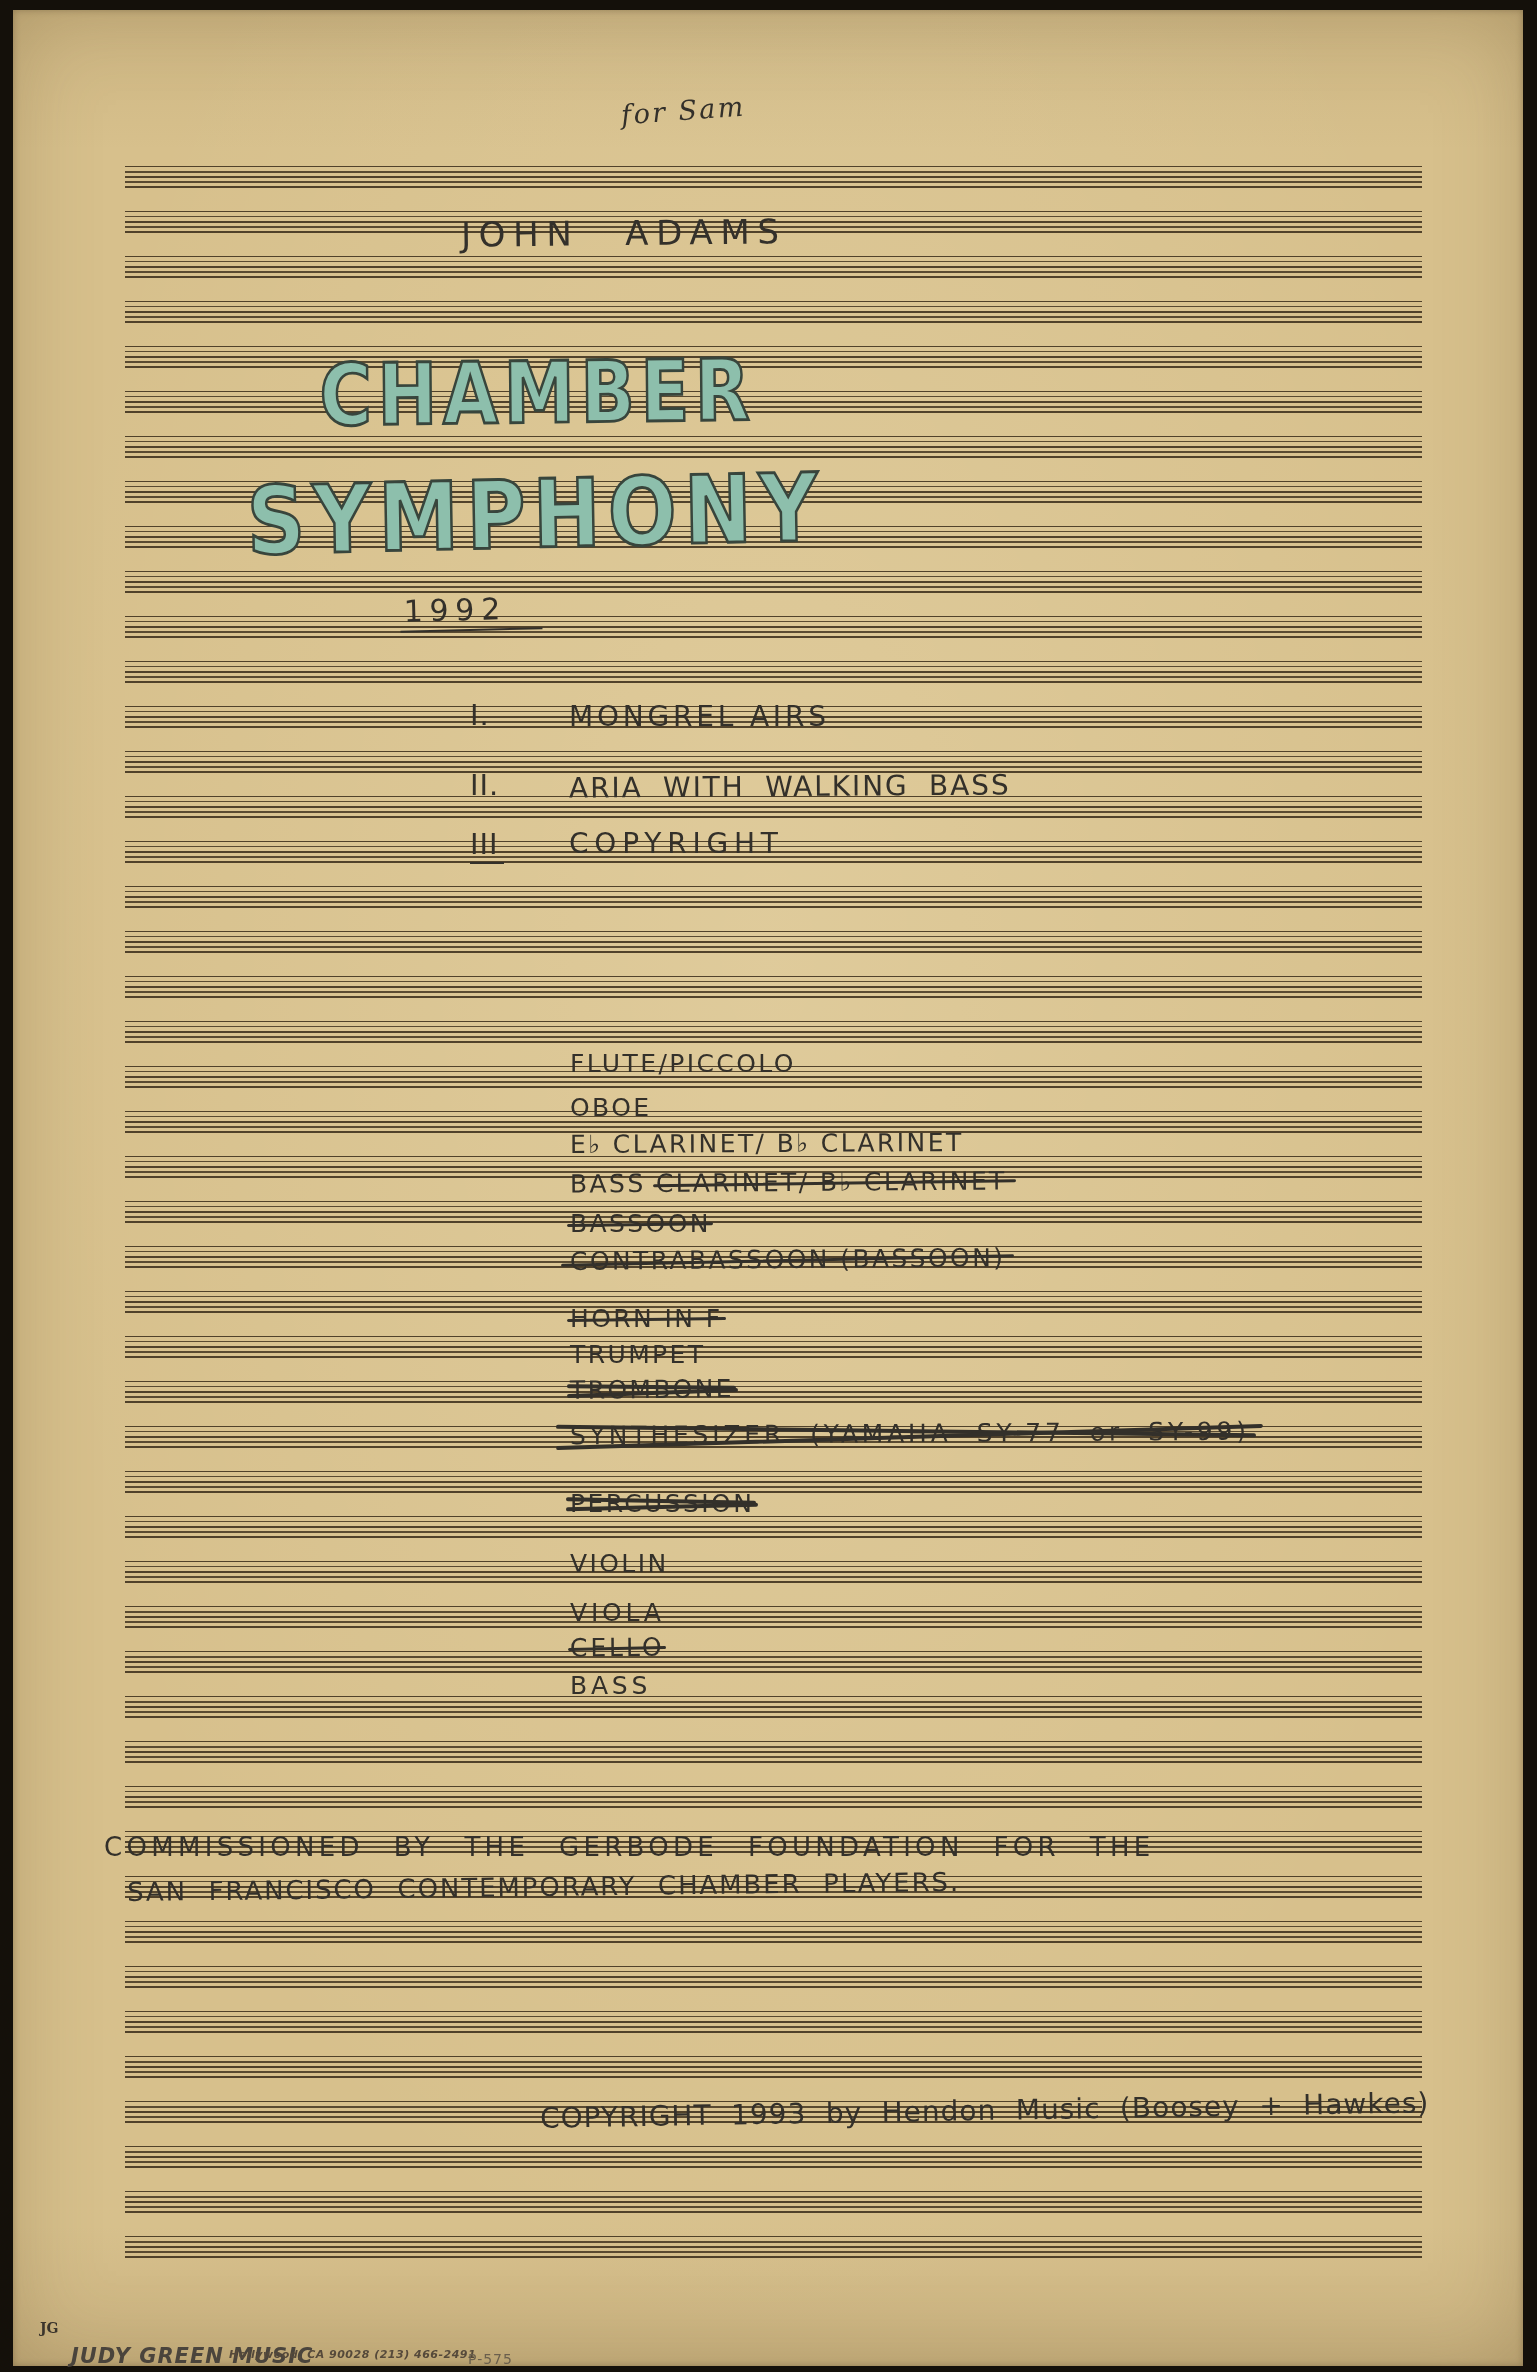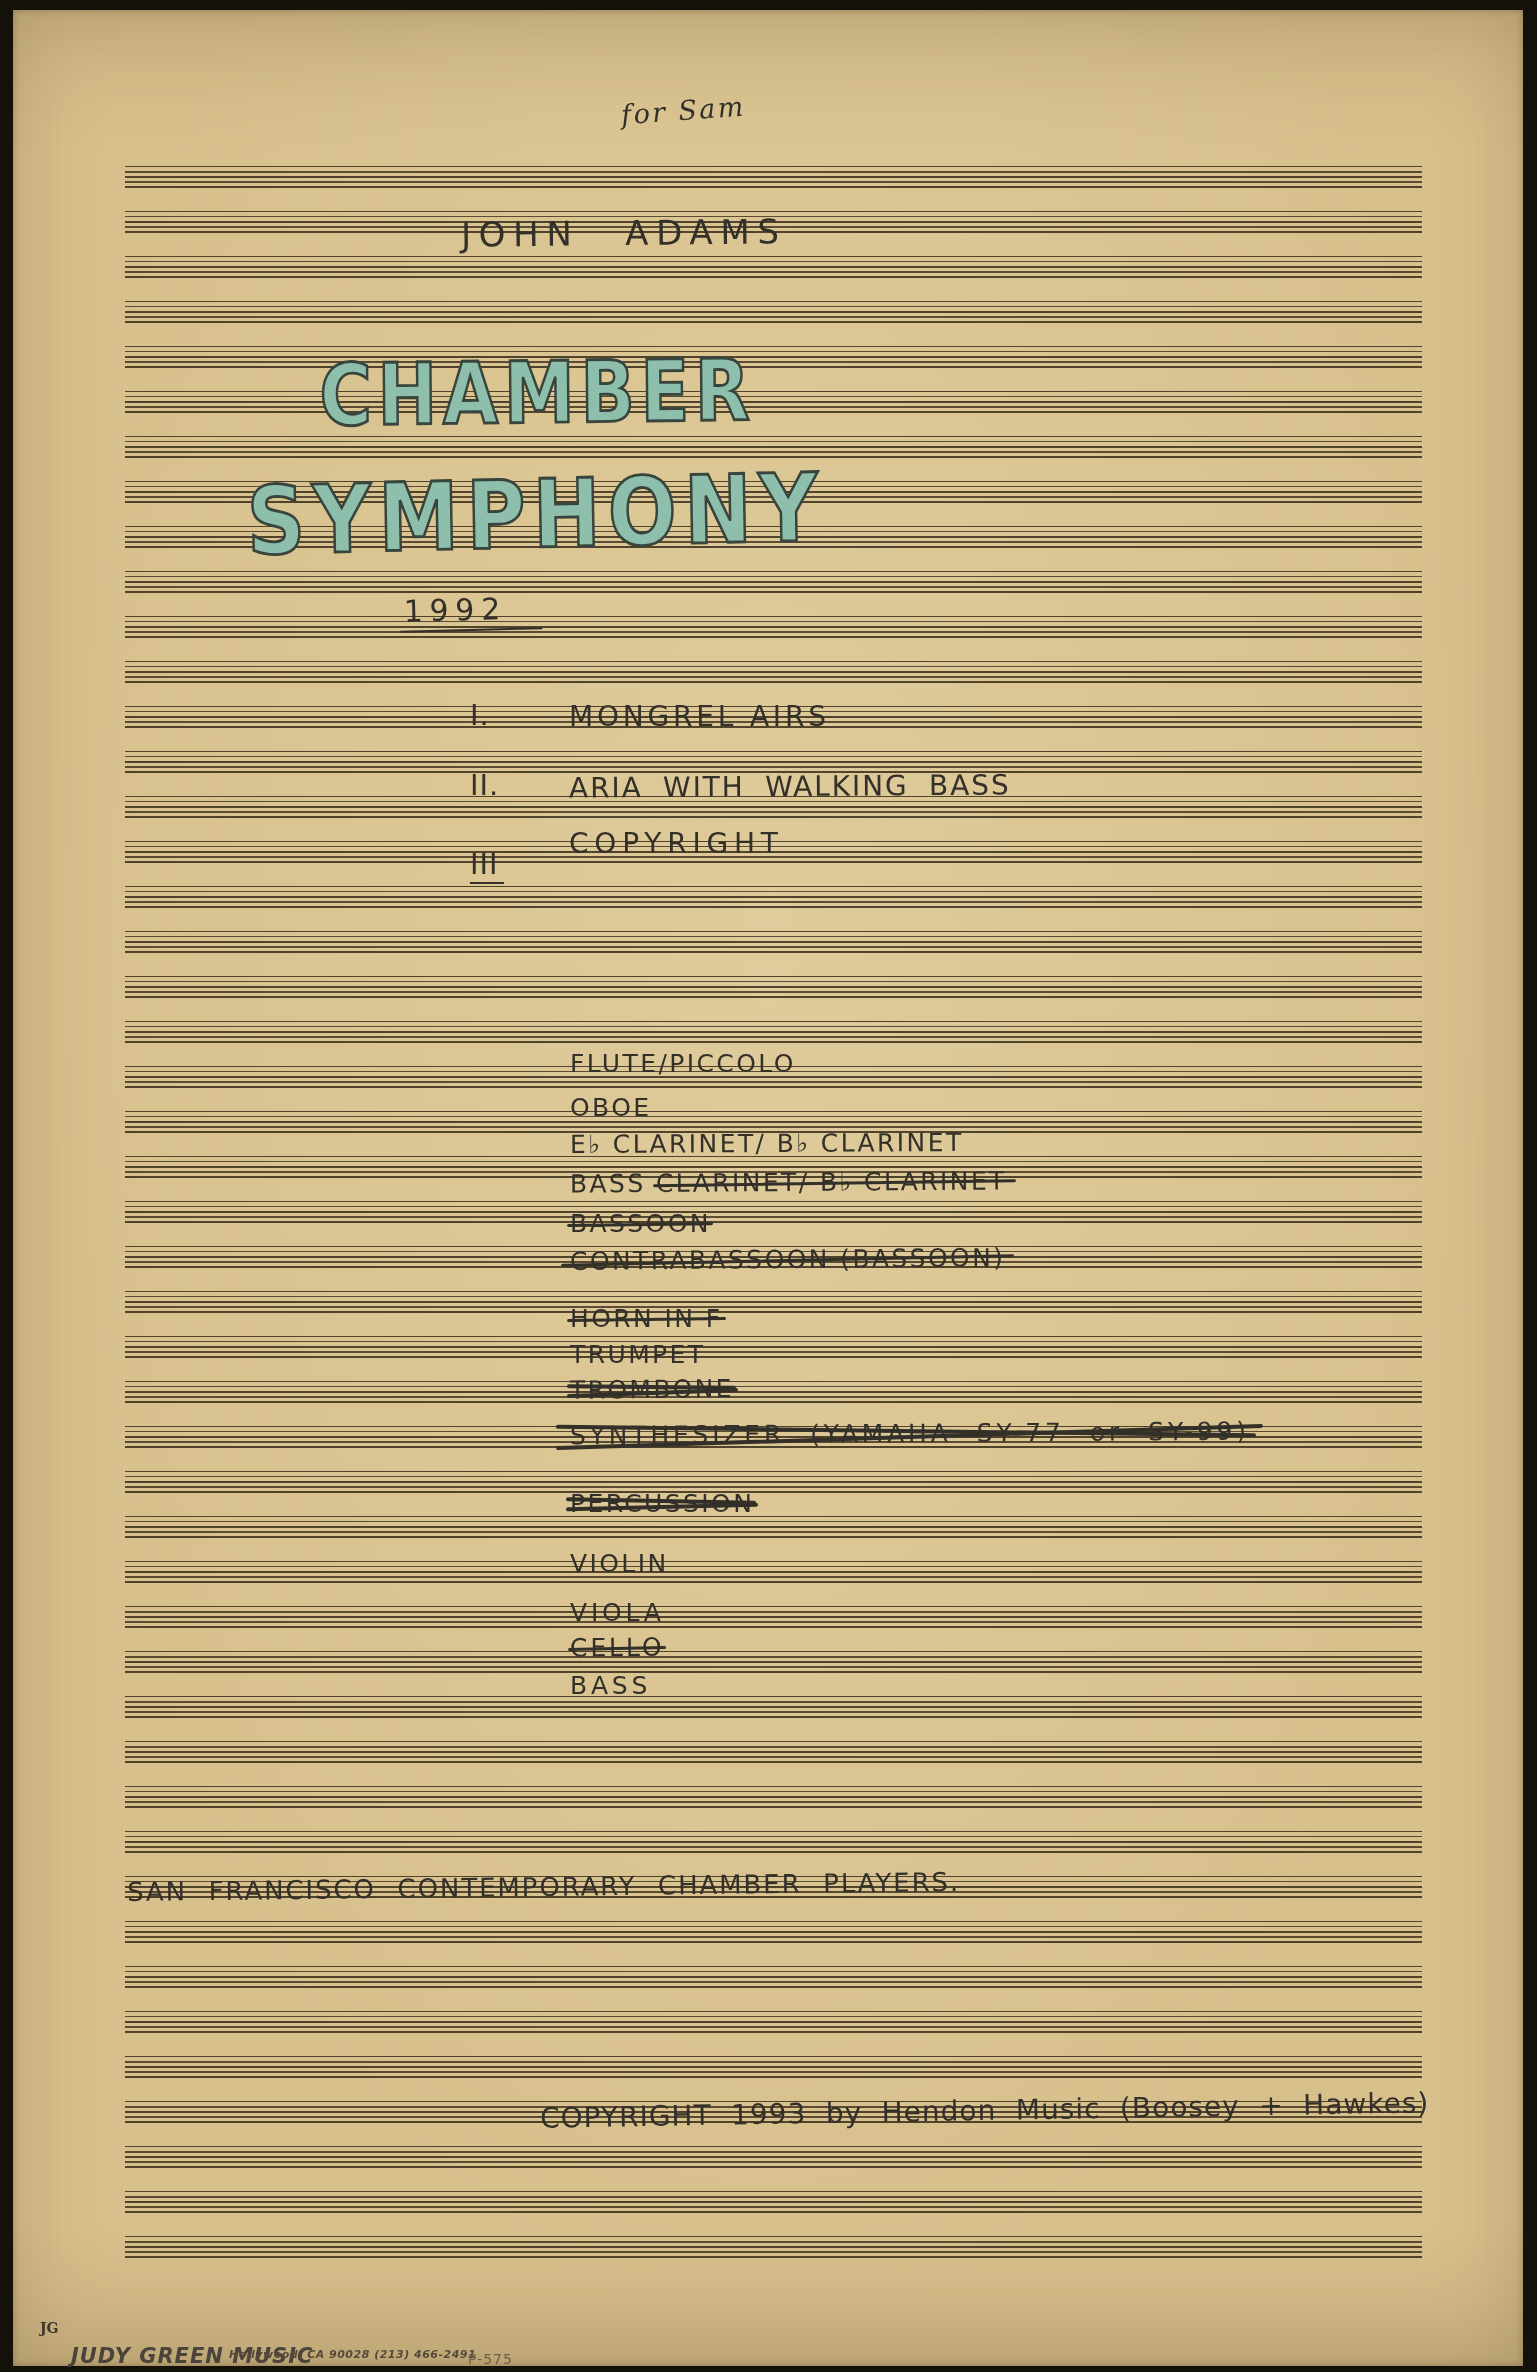--- a/index.html
+++ b/index.html
@@ -70,39 +70,40 @@
   <div id="title2" class="bubble">SYMPHONY</div>
 
   <div class="year">1992</div>
 
   <div class="mv-num" style="top:698px;">I.</div>
   <div class="mv-title" style="top:700px;letter-spacing:3.8px;">MONGREL AIRS</div>
 
   <div class="mv-num" style="top:768px;">II.</div>
   <div class="mv-title" style="top:770px;letter-spacing:1.9px;word-spacing:9.6px;transform:rotate(-0.4deg);">ARIA  WITH  WALKING  BASS</div>
 
-  <div class="mv-num" style="top:827px;border-bottom:2.9px solid #33302a;padding:0 5.8px 1px 0;margin-top:20px;">III</div>
+  <div class="mv-num" style="top:827px;border-bottom:2.9px solid #33302a;padding:0 5.8px 1px 0;">III</div>
   <div class="mv-title" style="top:827px;letter-spacing:5.8px;">COPYRIGHT</div>
 
   <div class="hand inst" style="top:1050px;">FLUTE/PICCOLO</div>
   <div class="hand inst" style="top:1094px;">OBOE</div>
   <div class="hand inst" style="top:1130px;transform:rotate(-0.3deg);">E♭ CLARINET/ B♭ CLARINET</div>
   <div class="hand inst strike-partial" style="top:1169px;transform:rotate(-0.4deg);">BASS CLARINET/ B♭ CLARINET</div>
   <div class="hand inst strike-line" style="top:1210px;">BASSOON</div>
   <div class="hand inst strike-line" style="top:1246px;transform:rotate(-0.5deg);">CONTRABASSOON (BASSOON)</div>
   <div class="hand inst strike-line" style="top:1305px;">HORN IN F</div>
   <div class="hand inst" style="top:1341px;">TRUMPET</div>
   <div class="hand inst strike-heavy" style="top:1376px;transform:rotate(-0.6deg);">TROMBONE</div>
   <div class="hand inst strike-heavy" style="top:1420px;letter-spacing:3.8px;word-spacing:13.4px;transform:rotate(-0.4deg);">SYNTHESIZER  (YAMAHA SY-77 or SY-99)</div>
   <div class="hand inst strike-heavy" style="top:1490px;">PERCUSSION</div>
   <div class="hand inst" style="top:1550px;">VIOLIN</div>
   <div class="hand inst" style="top:1599px;letter-spacing:3.8px;">VIOLA</div>
   <div class="hand inst strike-line" style="top:1634px;letter-spacing:2.9px;transform:rotate(-0.5deg);">CELLO</div>
   <div class="hand inst" style="top:1672px;letter-spacing:3.8px;">BASS</div>
 
+  <div class="hand commission" style="left:104px;top:1833px;letter-spacing:4.3px;word-spacing:17.3px;">COMMISSIONED  BY  THE  GERBODE  FOUNDATION  FOR  THE</div>
   <div class="hand commission" style="left:127px;top:1873px;letter-spacing:1.9px;word-spacing:11.5px;transform:rotate(-0.7deg);">SAN FRANCISCO  CONTEMPORARY  CHAMBER  PLAYERS.</div>
 
   <div class="copyright">COPYRIGHT  1993  by  Hendon Music (Boosey + Hawkes)</div>
 
   <div class="imprint logo">JG</div>
   <div class="imprint pub">JUDY GREEN MUSIC</div>
   <div class="imprint addr">Hollywood, CA 90028  (213) 466-2491</div>
   <div class="imprint plate">P-575</div>
 </div>
 

